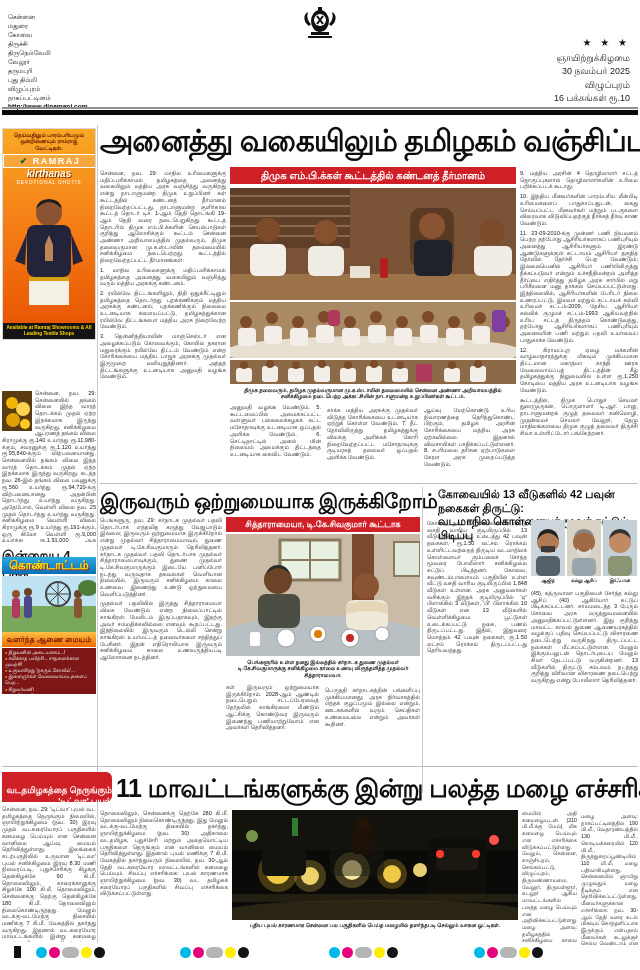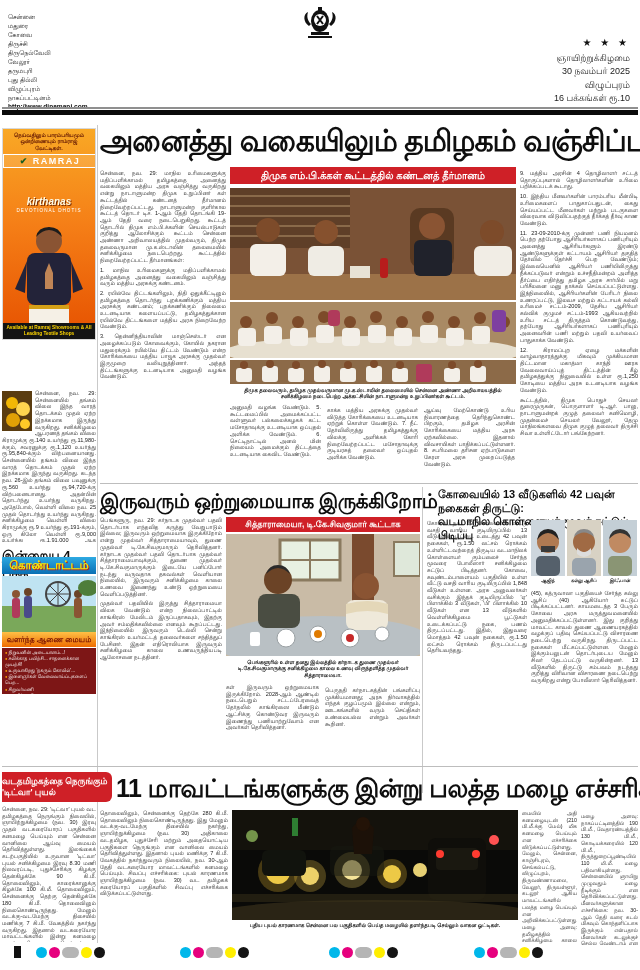--- a/index.html
+++ b/index.html
@@ -28,36 +28,36 @@
   .bt + .bt{margin-top:3px;}
   .cap{font-size:5.3px;line-height:6.4px;font-weight:bold;text-align:center;color:#111;}
   .vline{width:1px;background:#c9c9c9;}
   .hline{height:1px;background:#bdbdbd;}
   
   .sb{left:2px;width:94px;}
   .ramraj{top:128px;height:212px;background:linear-gradient(180deg,#f9a825 0%,#f57f17 45%,#e65100 100%);overflow:hidden;border:1px solid #d8d8d8;}
   .ram-tag{font-size:5.4px;line-height:6.4px;color:#5e1200;font-weight:bold;text-align:center;padding:3px 4px 1px;}
   .ram-logo{margin:2px auto 0;width:94px;border:1px solid #fff;background:#ffffff22;color:#fff;font-weight:800;font-size:9px;letter-spacing:1.5px;text-align:center;line-height:12px;}
   .ram-v{color:#1b5e20;font-weight:800;}
-  .ram-prod{text-align:center;color:#fffde7;font-weight:800;font-style:italic;font-size:10px;line-height:11px;text-shadow:1px 1px 0 #7a2e00;margin-top:28px;}
+  .ram-prod{text-align:center;color:#fffde7;font-weight:800;font-style:italic;font-size:10px;line-height:11px;text-shadow:1px 1px 0 #7a2e00;}
   .ram-sub{text-align:center;color:#fff;font-size:4.6px;letter-spacing:1px;line-height:7px;}
   .ram-foot{position:absolute;bottom:0;left:0;right:0;background:#141414;color:#ffd600;font-size:4.8px;line-height:6px;text-align:center;padding:2px 2px;font-weight:bold;}
   .gold-h{top:347px;font-size:11.5px;line-height:13.5px;font-weight:800;text-align:center;color:#1a1a1a;}
   .gold-body{top:390px;height:152px;}
   .gold-img{float:left;width:30px;height:40px;margin:1px 3px 2px 0;}
   .kon-top{top:548px;font-size:13px;font-weight:800;text-align:left;color:#111;}
   .kon-title{top:557px;height:17px;background:linear-gradient(180deg,#2eaae2,#0a6fb4);color:#ffe600;font-weight:800;font-size:11.5px;text-align:center;line-height:17px;text-shadow:1px 1px 0 #b71c1c;}
   .kon-photo{top:576px;height:56px;}
   .kon-banner{top:632px;height:15px;background:linear-gradient(180deg,#ffc046,#ef6c00);color:#7a1200;font-weight:800;font-size:7.6px;text-align:center;line-height:15px;}
   .kon-list{top:648px;height:46px;background:var(--maroon);padding:2px 3px;list-style:none;}
   .kon-list li{font-size:4.7px;line-height:6.1px;color:#fff;}
   .kon-list li::before{content:"● ";color:#ffab00;font-size:4px;}
   .kathir{top:699px;height:66px;background:#f8c8d4;border:1px solid #e091a8;display:flex;align-items:center;padding:3px;}
   .kathir-txt{flex:1;font-size:8.2px;line-height:11px;font-weight:800;color:#8e0f2e;text-align:center;}
-  .ditwah-box{left:2px;top:772px;width:110px;height:30px;background:var(--accent-red);border-radius:0 6px 6px 0;color:#fff;font-weight:800;font-size:8.6px;line-height:10.5px;text-align:left;padding-top:4px;}
+  .ditwah-box{left:2px;top:772px;width:110px;height:30px;background:var(--accent-red);border-radius:0 6px 6px 0;color:#fff;font-weight:800;font-size:8.6px;line-height:10.5px;text-align:right;padding-top:13px;}
   .ditwah-body{top:806px;height:136px;}
   
   .lead-h{left:100px;top:121px;width:538px;font-size:30px;line-height:40px;font-weight:800;color:#0e0e0e;letter-spacing:-1px;white-space:nowrap;}
   .lead-banner{left:230px;top:167px;width:286px;height:17px;background:var(--accent-red);color:#fff;font-weight:800;font-size:10px;text-align:center;line-height:17px;}
   .lead-left{left:100px;top:170px;width:126px;height:312px;}
   .photo{display:block;}
   .lead-ph1{left:230px;top:188px;width:286px;height:112px;}
   .lead-ph2{left:230px;top:302px;width:286px;height:56px;}
   .lead-ph3{left:230px;top:360px;width:286px;height:24px;}
   .lead-cap{left:230px;top:387px;width:286px;}

